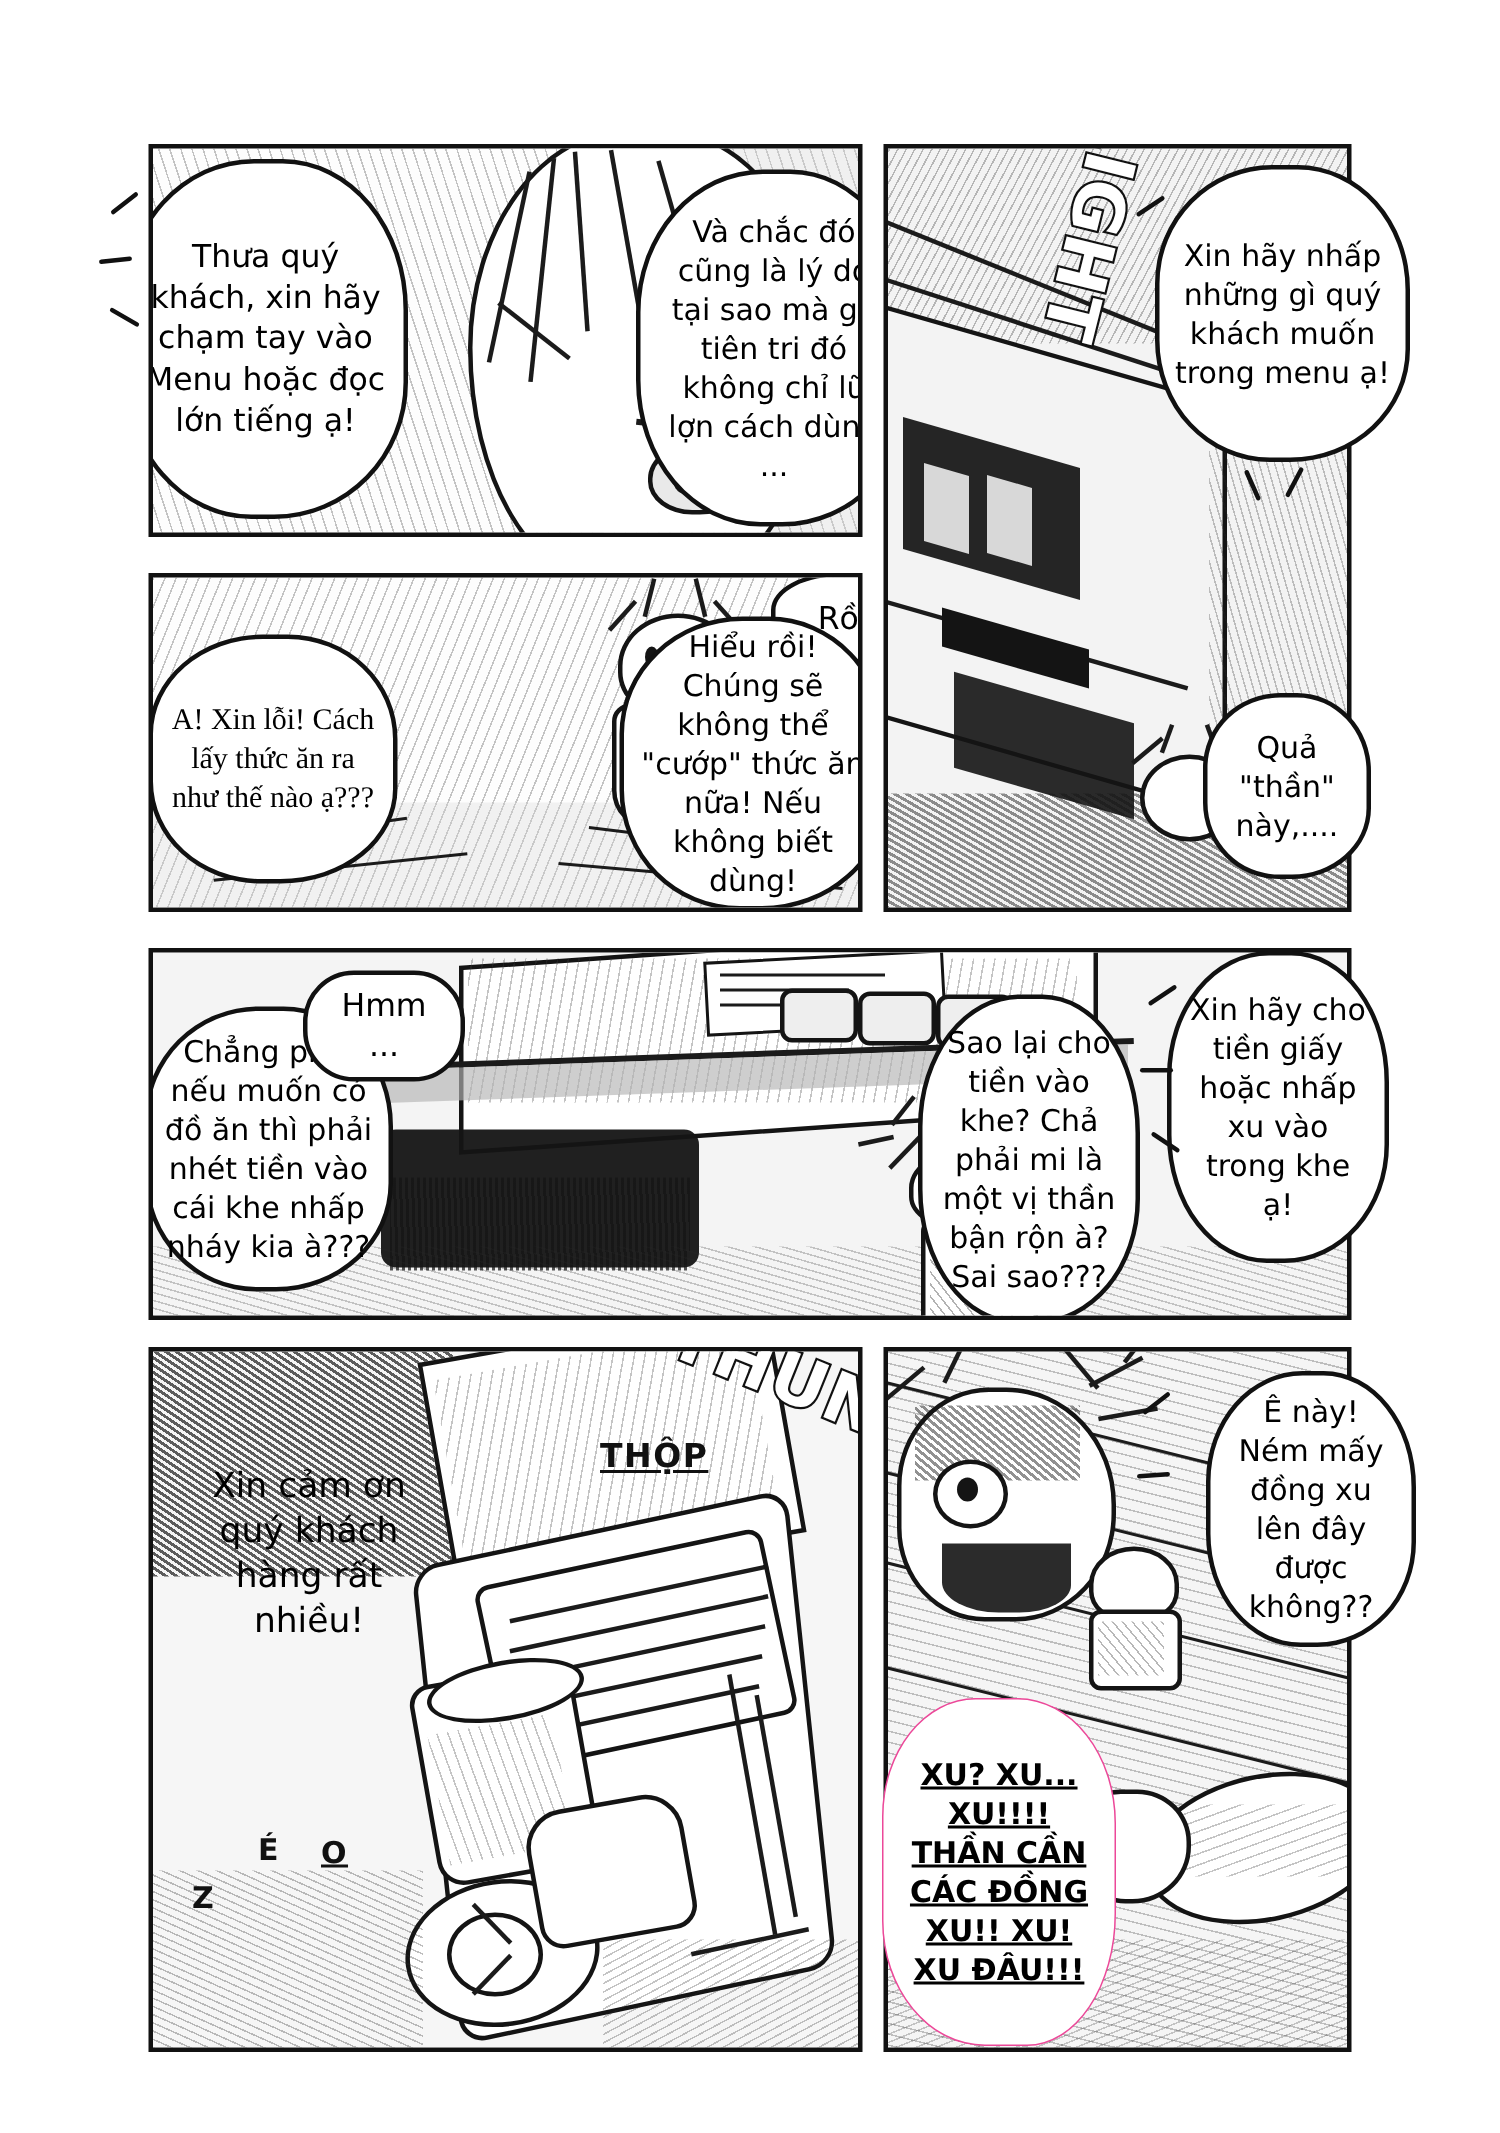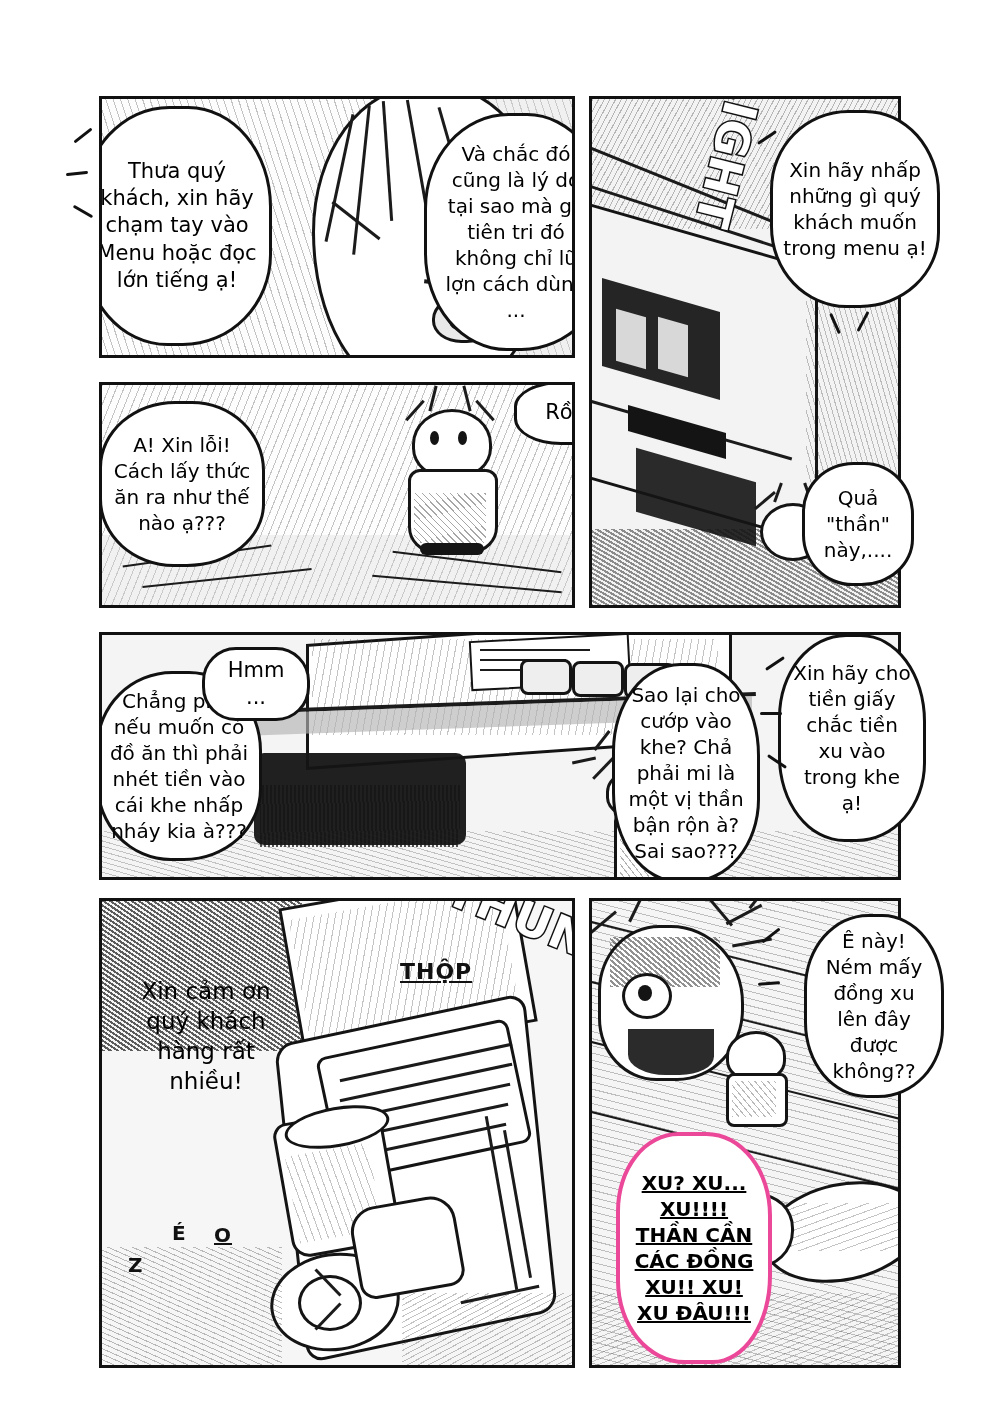--- a/index.html
+++ b/index.html
@@ -58,23 +58,22 @@
     justify-content:center;
     text-align:center;
     color:#000;
     line-height:1.30;
     padding:8px 10px;
     z-index:6;
   }
   .bub-round{border-radius:34px;}
   .bub-soft{border-radius:46% 44% 47% 45%/40% 42% 38% 41%;}
   .bub-jag{
-    border:4px solid #ec4899;
+    border:1px solid #ec4899;
     border-radius:22px;
-    margin-left:28px;
   }
   .bubble .txt{display:block;width:100%;}
   .u{text-decoration:underline;}
 
   
   .tick{position:absolute;background:#111;height:3px;border-radius:2px;z-index:7;}
 
   
   .sfx{
     position:absolute;
@@ -186,25 +185,28 @@
       <div class="ln" style="left:352px;top:12px;width:26px;height:3px;transform:rotate(76deg);"></div>
       <div class="ln" style="left:370px;top:24px;width:26px;height:3px;transform:rotate(48deg);"></div>
       <div class="solid" style="left:328px;top:46px;width:9px;height:14px;border-radius:50%;"></div>
       <div class="solid" style="left:356px;top:46px;width:9px;height:14px;border-radius:50%;"></div>
 
       <div style="position:absolute;left:306px;top:84px;width:84px;height:78px;background:#fff;border:3px solid #141414;border-radius:12px 12px 26px 26px;"></div>
       <div class="hatch" style="left:312px;top:108px;width:72px;height:50px;--ang:46deg;opacity:.75;"></div>
       <div class="solid" style="left:318px;top:158px;width:64px;height:12px;border-radius:6px;"></div>
     </div>
 
-    <div class="bubble bub-soft" style="left:-3px;top:16px;width:166px;height:166px;font-size:20px;">
+    <div class="bubble bub-soft" style="left:-3px;top:38px;width:166px;height:166px;font-size:20px;font-family:Liberation Serif, serif;">
       <span class="txt">A! Xin lỗi! Cách lấy thức ăn ra như thế nào ạ???</span>
     </div>
     <div class="bubble bub-soft" style="left:412px;top:-4px;width:104px;height:64px;font-size:21px;">
       <span class="txt">Rồi!</span>
+    </div>
+    <div class="bubble bub-soft" style="left:311px;top:26px;width:178px;height:196px;font-size:20px;">
+      <span class="txt">Hiểu rồi! Chúng sẽ không thể "cướp" thức ăn nữa! Nếu không biết dùng!</span>
     </div>
   </div>
 
   <div class="bubble bub-soft" style="left:802px;top:462px;width:112px;height:124px;font-size:20px;">
     <span class="txt">Quả "thần" này,....</span>
   </div>
 
   <div class="panel" style="left:99px;top:632px;width:802px;height:248px;">
     <div class="art">
       <div class="grey" style="left:0;top:0;width:802px;height:248px;opacity:.22;"></div>
@@ -244,26 +246,26 @@
       <div class="ln" style="left:470px;top:124px;width:24px;height:3px;transform:rotate(-12deg);"></div>
     </div>
 
     <div class="bubble bub-soft" style="left:-6px;top:36px;width:166px;height:190px;font-size:20px;">
       <span class="txt">Chẳng phải nếu muốn có đồ ăn thì phải nhét tiền vào cái khe nhấp nháy kia à???</span>
     </div>
     <div class="bubble bub-round" style="left:100px;top:12px;width:108px;height:74px;font-size:21px;">
       <span class="txt">Hmm ...</span>
     </div>
     <div class="bubble bub-soft" style="left:510px;top:28px;width:148px;height:220px;font-size:20px;">
-      <span class="txt">Sao lại cho cướp vào khe? Chả phải mi là một vị thần bận rộn à? Sai sao???</span>
+      <span class="txt">Sao lại cho tiền vào khe? Chả phải mi là một vị thần bận rộn à? Sai sao???</span>
     </div>
   </div>
 
   <div class="bubble bub-soft" style="left:778px;top:634px;width:148px;height:208px;font-size:20px;">
-    <span class="txt">Xin hãy cho tiền giấy chắc tiền xu vào trong khe ạ!</span>
+    <span class="txt">Xin hãy cho tiền giấy hoặc nhấp xu vào trong khe ạ!</span>
   </div>
   <div class="tick" style="left:764px;top:662px;width:22px;transform:rotate(-34deg);"></div>
   <div class="tick" style="left:760px;top:712px;width:22px;transform:rotate(0deg);"></div>
   <div class="tick" style="left:766px;top:760px;width:22px;transform:rotate(34deg);"></div>
 
   <div class="panel" style="left:99px;top:898px;width:476px;height:470px;">
     <div class="art">
       <div class="grey" style="left:0;top:0;width:476px;height:470px;opacity:.18;"></div>
 
       <div class="hatch dark" style="left:0;top:0;width:200px;height:150px;--ang:34deg;opacity:.8;"></div>

